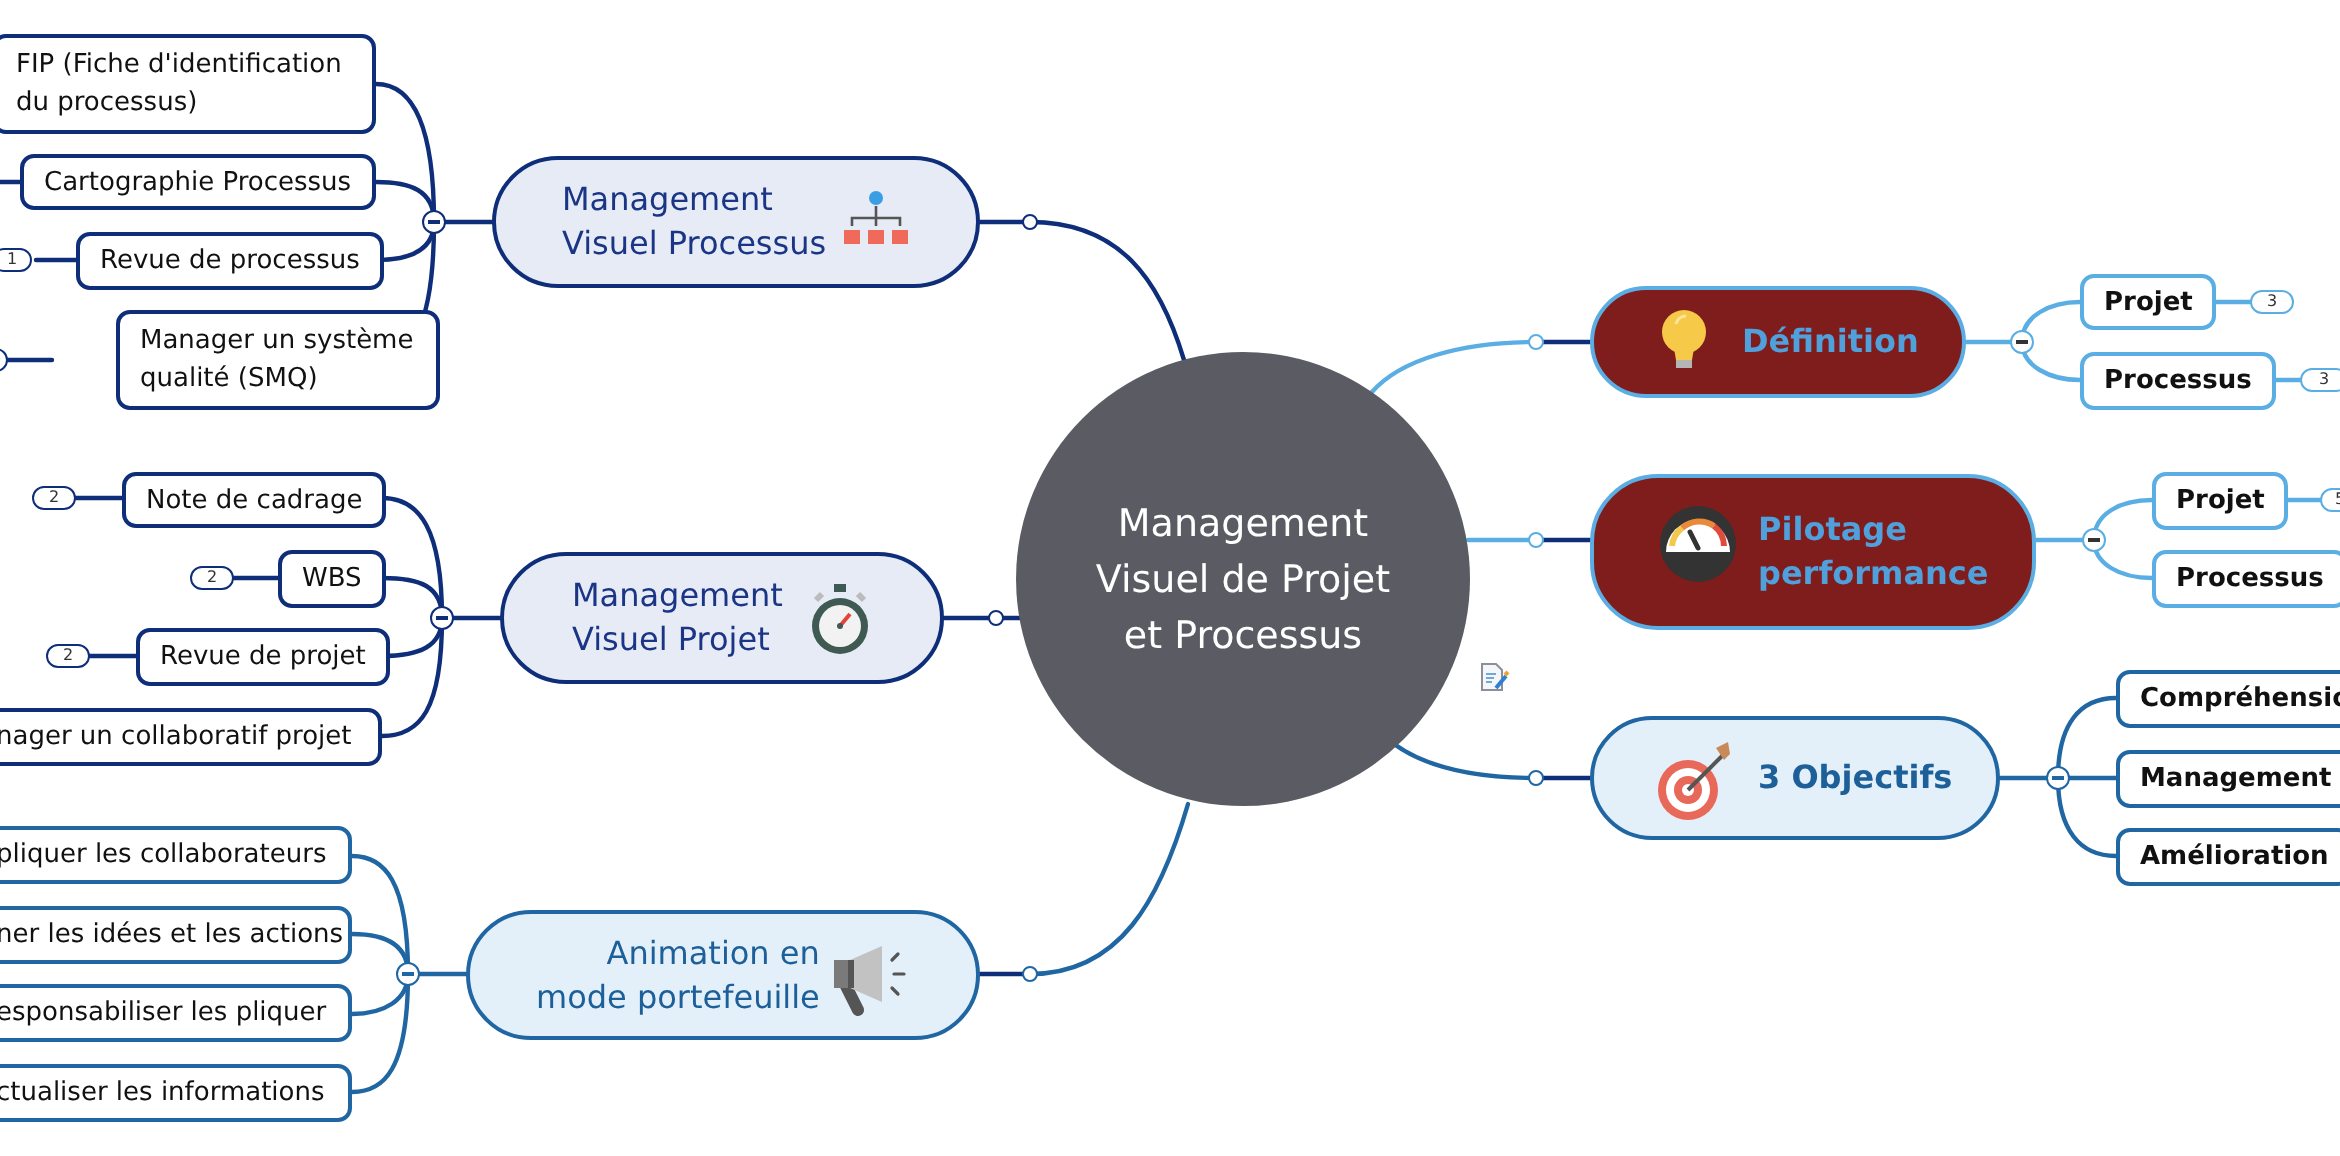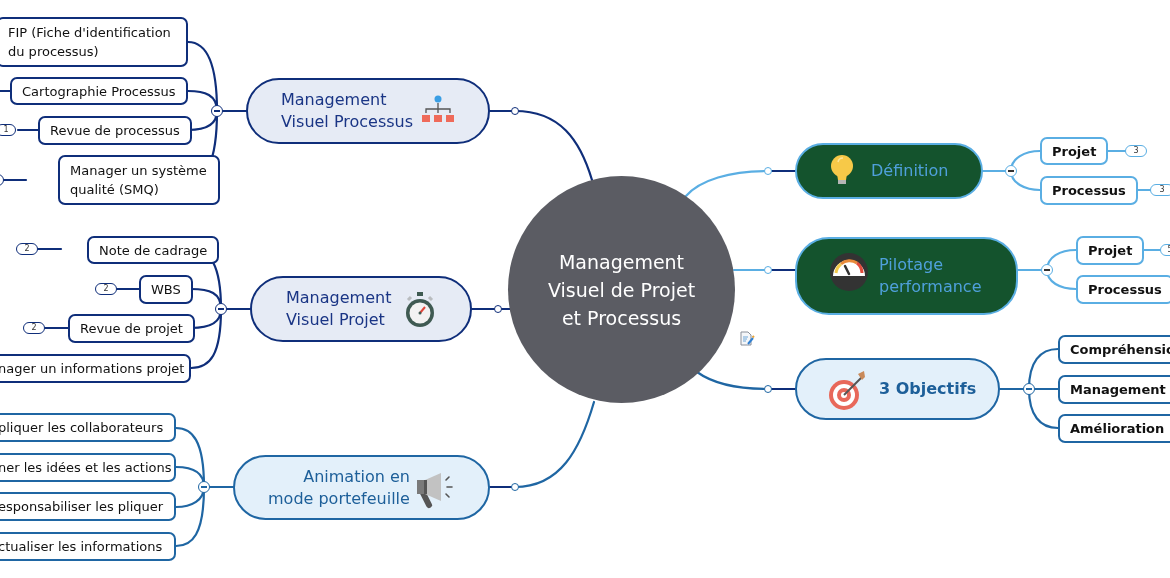--- a/index.html
+++ b/index.html
@@ -12,21 +12,21 @@
     left: 508px; top: 176px; width: 227px; height: 227px; border-radius: 50%;
     background: #5b5c63; color: #fff; justify-content: center; text-align: center;
     font-size: 19px; line-height: 28px; flex-direction: column;
   }
   .main {
     border-radius: 34px; border: 2.5px solid #0f2e7a; background: #e6ebf5;
     color: #13307e; font-size: 16px; line-height: 22px; padding-left: 33px;
   }
   .main.dark-b { border-color: #0f2e7a; background: #e6ebf5; color: #1a3585; }
   .main.mid-b { border-color: #1f66a3; background: #e3f0fa; color: #1d5f99; }
-  .main.light-b { border-color: #5aaee3; background: #14532d; color: #4fa0db; font-weight: normal; font-size: 16px; }
+  .main.light-b { border-color: #5aaee3; background: #7f1d1d; color: #4fa0db; font-weight: bold; font-size: 16px; }
   .main.obj-b { border-color: #1f66a3; background: #e3f0fa; color: #1d5f99; font-weight: bold; }
   .main .ico { position: absolute; }
   .sub {
     border: 2px solid #0f2e7a; border-radius: 7px; background: #fff; color: #111;
     font-size: 13px; line-height: 19px; padding: 0 10px; white-space: nowrap;
   }
   .sub.mid { border-color: #1f66a3; }
   .sub.light { border-color: #5aaee3; font-weight: bold; }
   .sub.obj { border-color: #1f66a3; font-weight: bold; }
   .badge {
@@ -186,37 +186,37 @@
       <rect x="15" y="2" width="6" height="4" fill="#3f5a52"></rect>
       <path d="M6,10 L9,7 M30,10 L27,7" stroke="#b9bcbf" stroke-width="3"></path>
       <circle cx="18" cy="23" r="14" fill="#3f5a52"></circle>
       <circle cx="18" cy="23" r="10.5" fill="#f2f2f2"></circle>
       <path d="M18,23 L23,17" stroke="#e0463a" stroke-width="2"></path>
       <circle cx="18" cy="23" r="1.5" fill="#3f5a52"></circle>
     </svg>
   </div>
   <div class="collapse" style="left:215px;top:303px;"></div>
 
-  <div class="node sub" style="left:61px;top:236px;height:28px;margin-left:26px;">
+  <div class="node sub" style="left:61px;top:236px;height:28px;">
     <span style="white-space:pre">Note de </span>
       <b>cadrage</b>
   </div>
   <div class="badge" style="left:16px;top:243px;width:22px;">2</div>
   <div class="node sub" style="left:139px;top:275px;height:29px;">
     <b>WBS</b>
   </div>
   <div class="badge" style="left:95px;top:283px;width:22px;">2</div>
   <div class="node sub" style="left:68px;top:314px;height:29px;">
     <b>Revue</b>
       <span style="white-space:pre"> de projet</span>
   </div>
   <div class="badge" style="left:23px;top:322px;width:22px;">2</div>
   <div class="node sub" style="left:-12px;top:354px;height:29px;width:203px;padding-left:8px;">
     <span style="white-space:pre">nager un </span>
-      <b>informations</b>
+      <b>collaboratif</b>
       <span style="white-space:pre"> projet</span>
   </div>
 
   <div class="node main mid-b" style="left:233px;top:455px;width:257px;height:65px;text-align:right;">
     <div>
       <div><b>Animation</b><span style="white-space:pre"> en</span></div>
       <div>mode portefeuille</div>
     </div>
     <svg class="ico" style="left:178px;top:12px;" width="44" height="40" viewBox="0 0 44 40">
       <path d="M10,24 L16,36" stroke="#555" stroke-width="6" stroke-linecap="round"></path>

